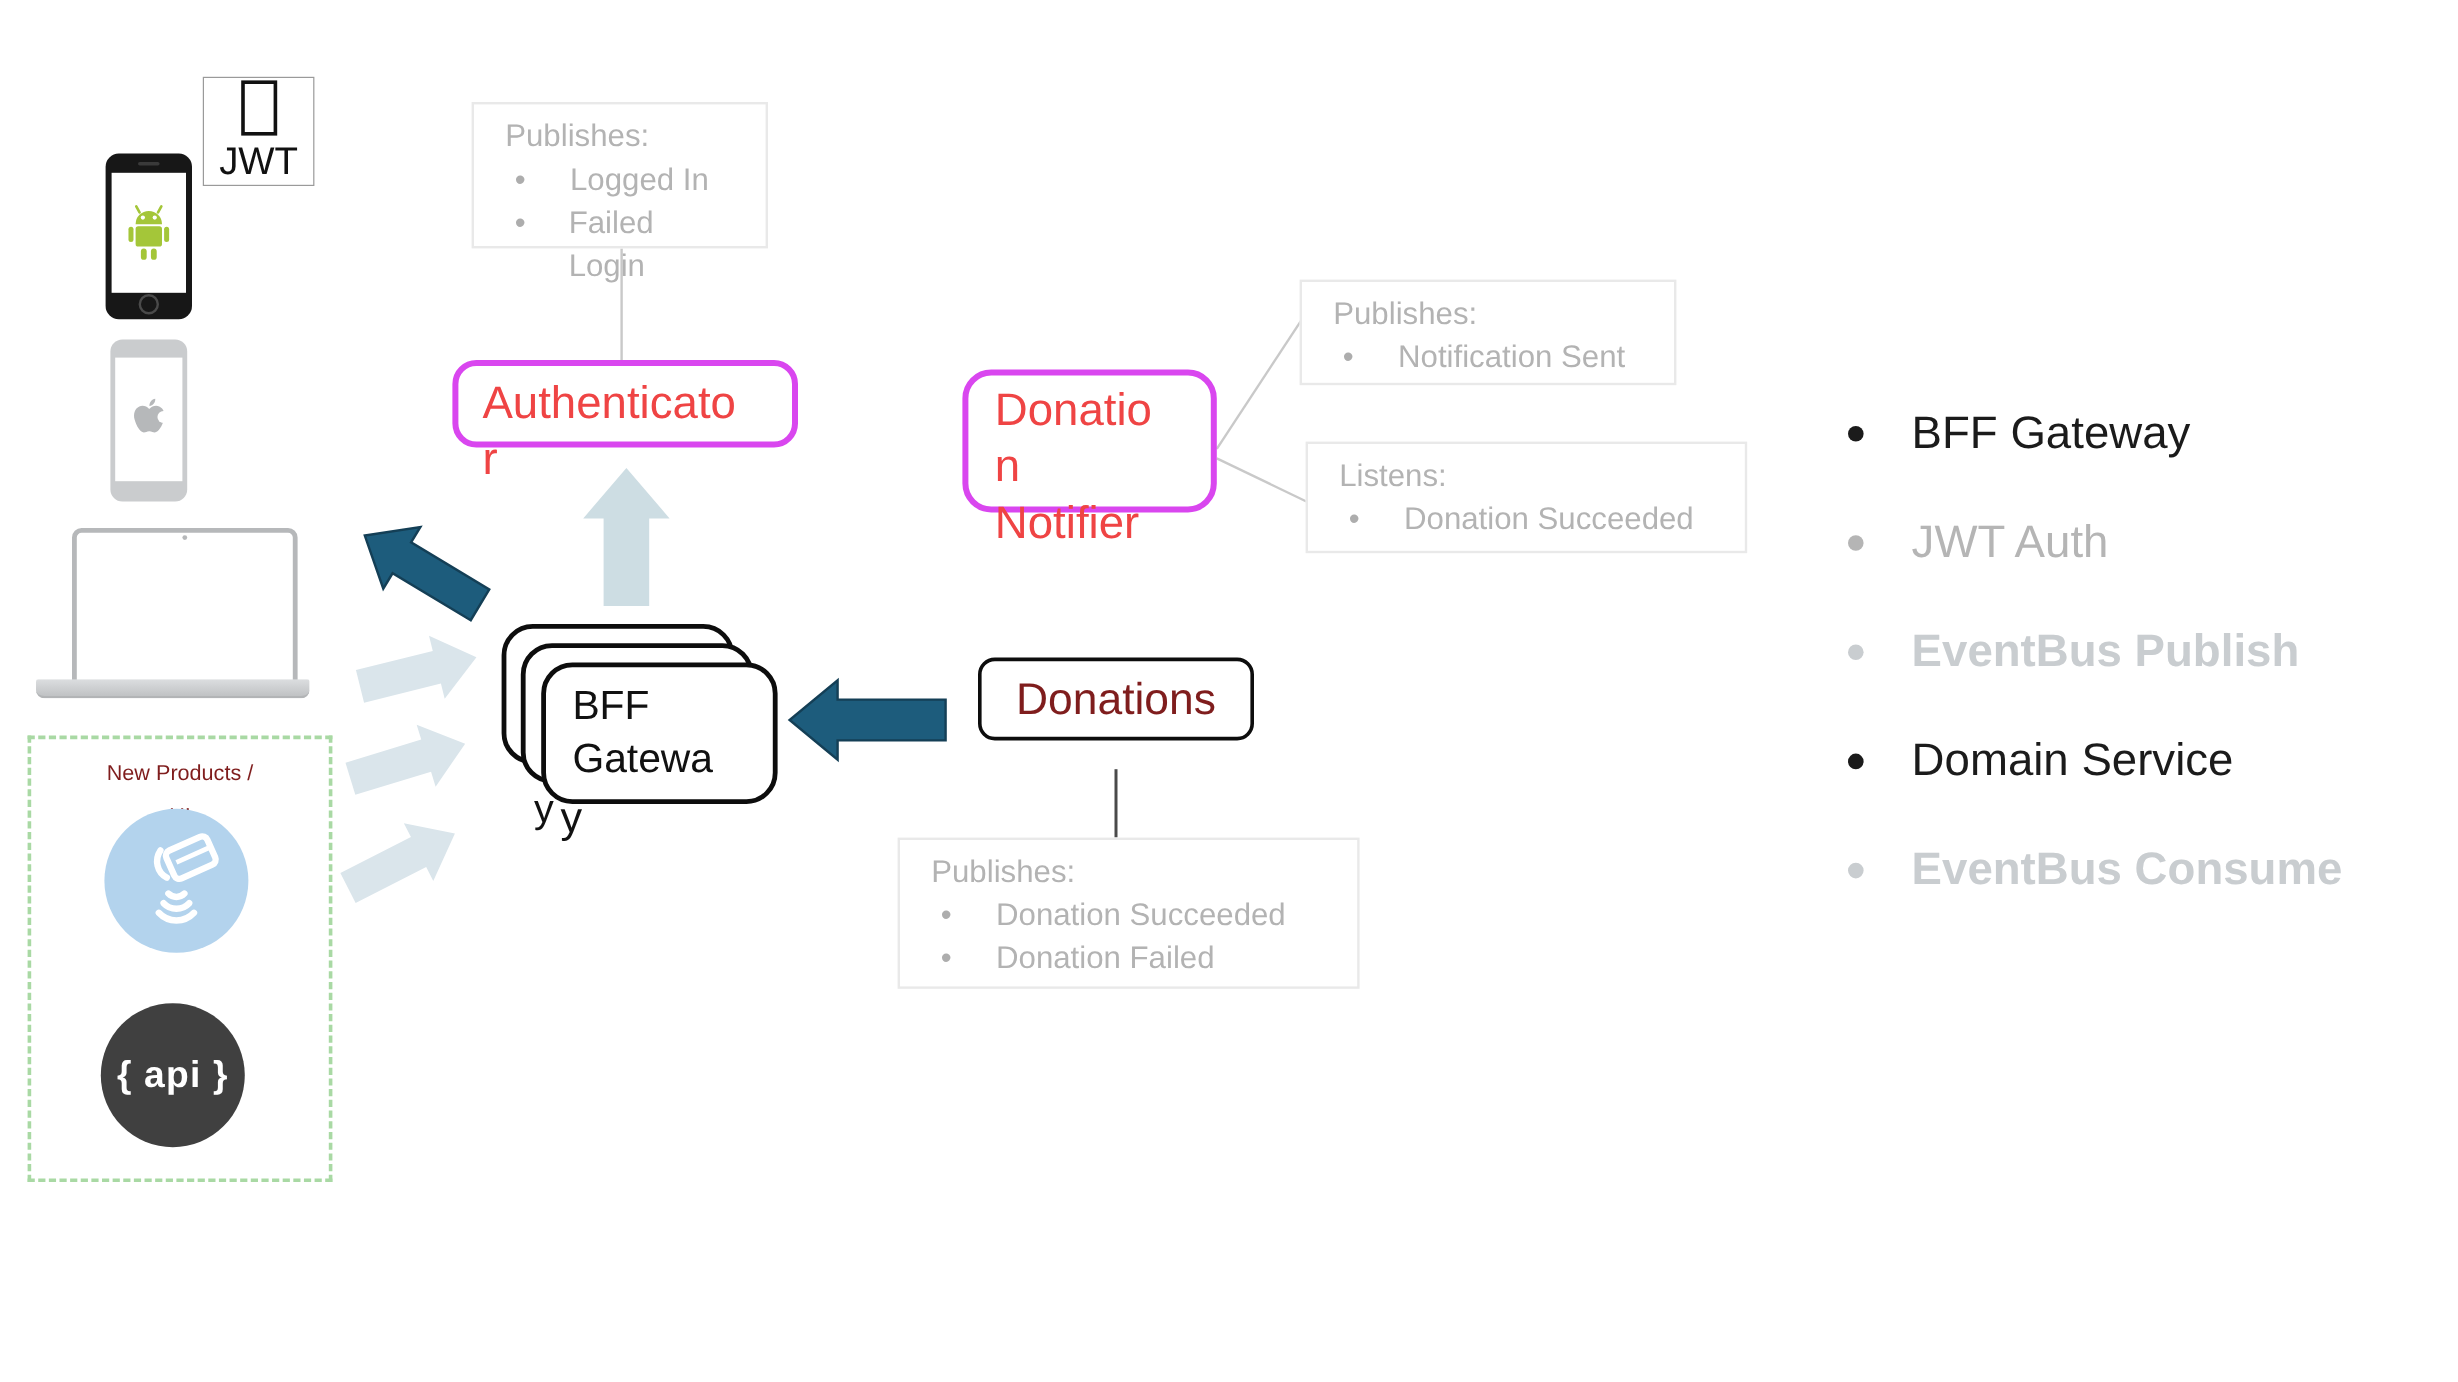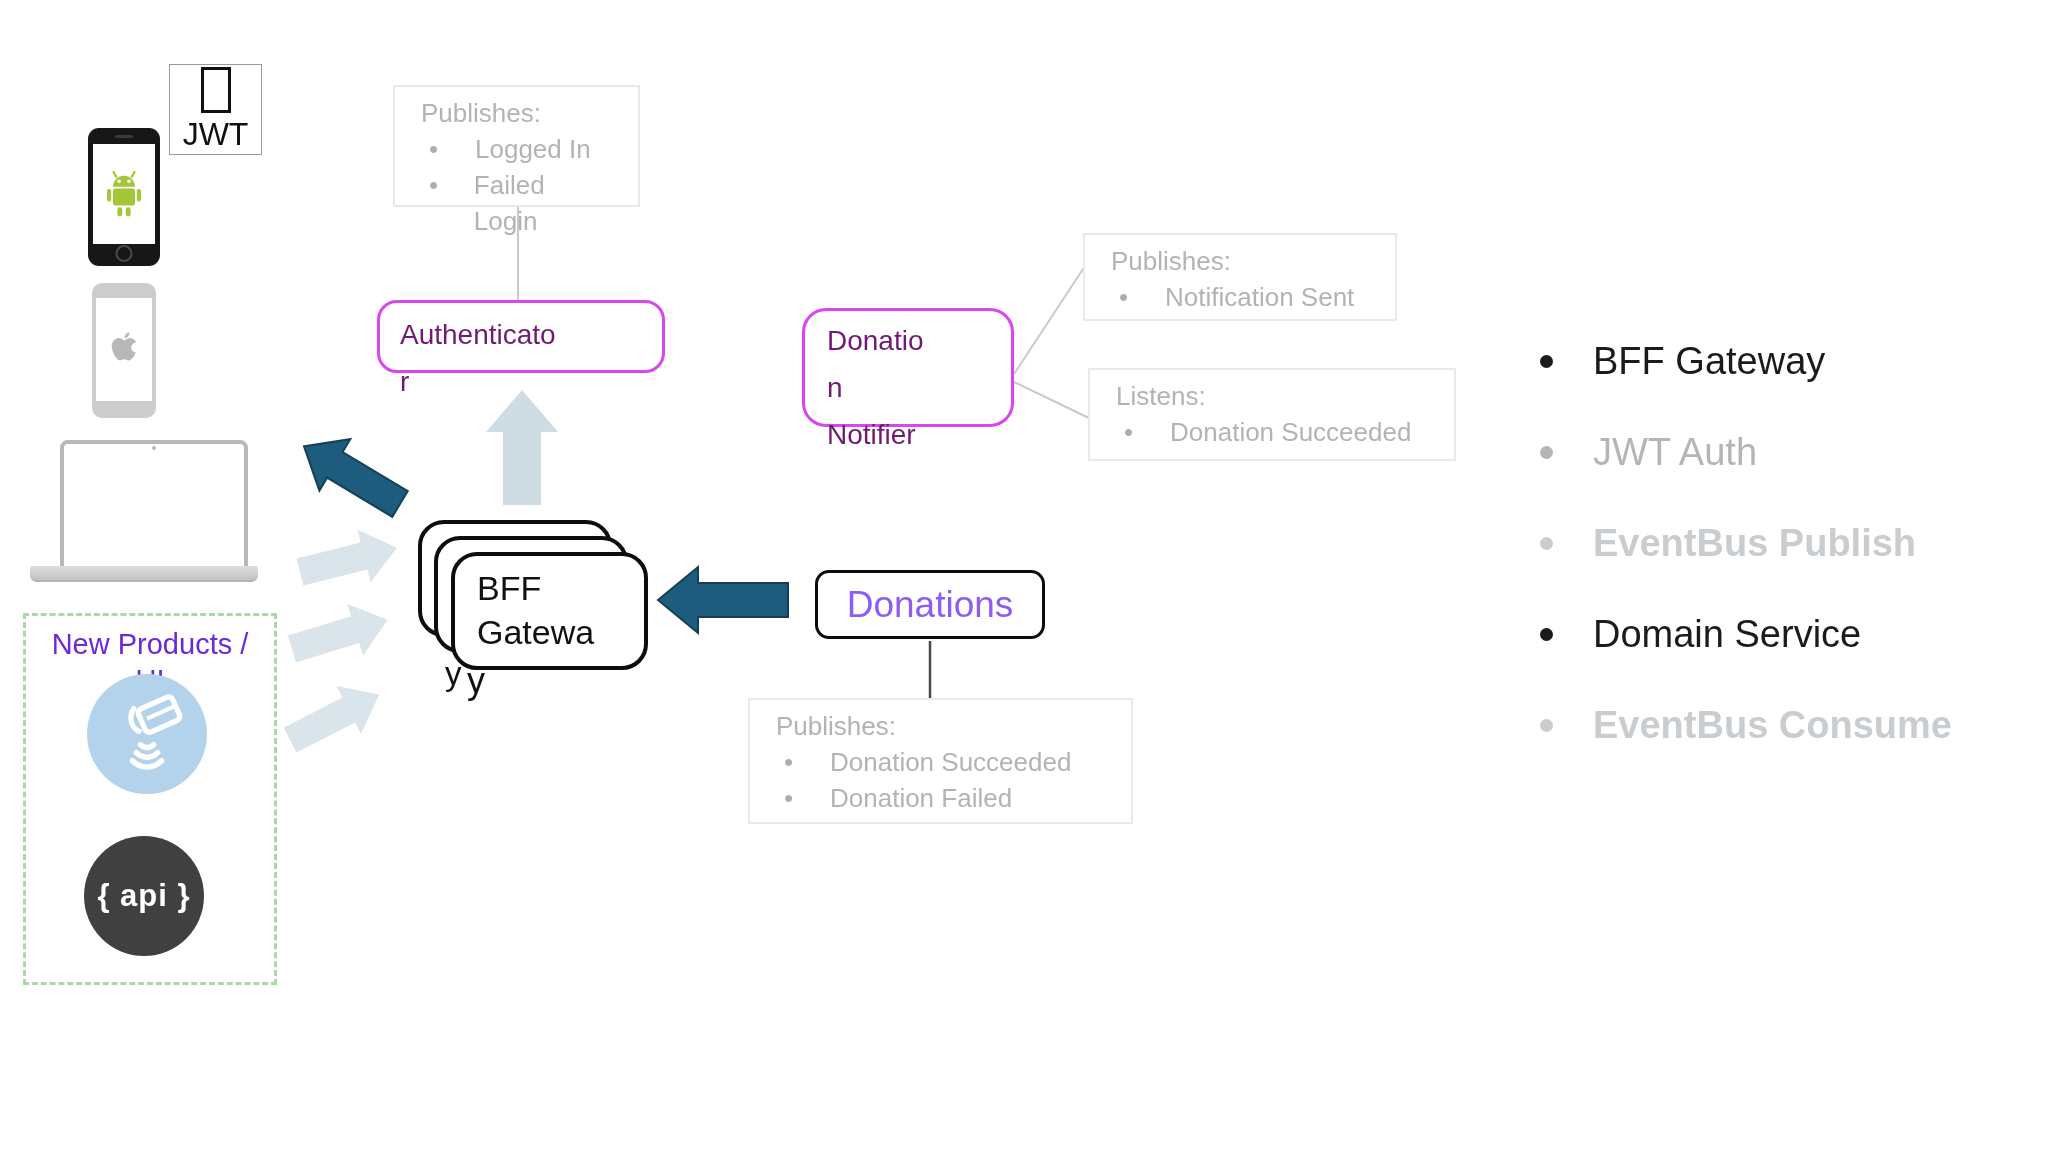--- a/index.html
+++ b/index.html
@@ -26,54 +26,54 @@
                  display:flex;align-items:center;justify-content:center;}
 
   .laptop-screen{left:60px;top:440px;width:180px;height:126px;border:4px solid #b6b8ba;background:#fff;
                  border-radius:8px 8px 0 0;}
   .laptop-cam{position:absolute;top:2px;left:50%;transform:translateX(-50%);width:4px;height:4px;
               background:#b6b8ba;border-radius:50%;}
   .laptop-base{left:30px;top:566px;width:228px;height:14px;background:linear-gradient(#dcdee0,#c0c2c4);
                border-radius:2px 2px 7px 7px;border-bottom:2px solid #b2b4b6;}
 
   .new-products{left:23px;top:613px;width:248px;height:366px;border:3px dashed #a9d9a4;}
-  .np-label{position:absolute;top:10px;left:0;right:0;text-align:center;font-size:29px;line-height:36px;
-            color:#6d28d9;}
+  .np-label{position:absolute;top:10px;left:0;right:0;text-align:center;font-size:18px;line-height:36px;
+            color:#7f1d1d;}
   .pay-circle{left:87px;top:674px;width:120px;height:120px;border-radius:50%;background:#b3d3ed;
               display:flex;align-items:center;justify-content:center;}
   .api-circle{left:84px;top:836px;width:120px;height:120px;border-radius:50%;background:#404040;
               display:flex;align-items:center;justify-content:center;color:#fff;font-weight:bold;
               font-size:31px;letter-spacing:1px;}
 
   
   .evt{background:#fff;border:2px solid #e9e9e9;color:#b3b3b3;font-size:26px;line-height:36px;
        padding:8px 26px;box-sizing:border-box;}
   .evt-item{display:flex;}
   .evt-item .dot{display:inline-block;width:46px;color:#adadad;padding-left:8px;}
 
   
-  .node-gray{border:3px solid #d946ef;border-radius:20px;color:#701a75;font-size:28px;line-height:47px;
+  .node-gray{border:5px solid #d946ef;border-radius:20px;color:#ef4444;font-size:38px;line-height:47px;
              box-sizing:border-box;background:transparent;}
   .node-gray span{display:block;}
   .authenticator{left:377px;top:300px;width:288px;height:73px;padding:8px 0 0 20px;}
   .notifier{left:802px;top:308px;width:212px;height:119px;padding:6px 0 0 22px;border-radius:24px;}
 
   .bff-box{border:4px solid #0d0d0d;border-radius:26px;background:#fff;box-sizing:border-box;}
   .bff-back{left:418px;top:520px;width:194px;height:117px;}
   .bff-mid{left:434px;top:536px;width:194px;height:117px;}
   .bff-front{left:451px;top:552px;width:197px;height:118px;padding:10px 16px 0 22px;color:#111;
              font-size:34px;line-height:44px;}
   .bff-front span{display:block;}
   .bff-y{color:#111;}
   .bff-y1{left:445px;top:655px;font-size:33px;}
   .bff-y2{left:467px;top:660px;font-size:36px;}
 
-  .donations{left:815px;top:570px;width:230px;height:69px;border:3.5px solid #0d0d0d;border-radius:14px;
+  .donations{left:815px;top:548px;width:230px;height:69px;border:3.5px solid #0d0d0d;border-radius:14px;
              background:#fff;box-sizing:border-box;display:flex;align-items:center;justify-content:center;
-             color:#8b5cf6;font-size:37px;}
+             color:#7f1d1d;font-size:37px;}
 
   
   .legend{left:1540px;top:338px;list-style:none;margin:0;padding:0;font-size:38px;}
   .legend li{display:flex;align-items:center;height:46px;margin-bottom:45px;}
   .legend .lg-dot{width:13px;height:13px;border-radius:50%;background:currentColor;margin-right:40px;
                   flex:none;}
   .lg-strong{color:#1b1b1b;}
   .lg-muted{color:#b5b5b5;}
   .lg-faint{color:#c9cdd0;font-weight:bold;}
 </style>

